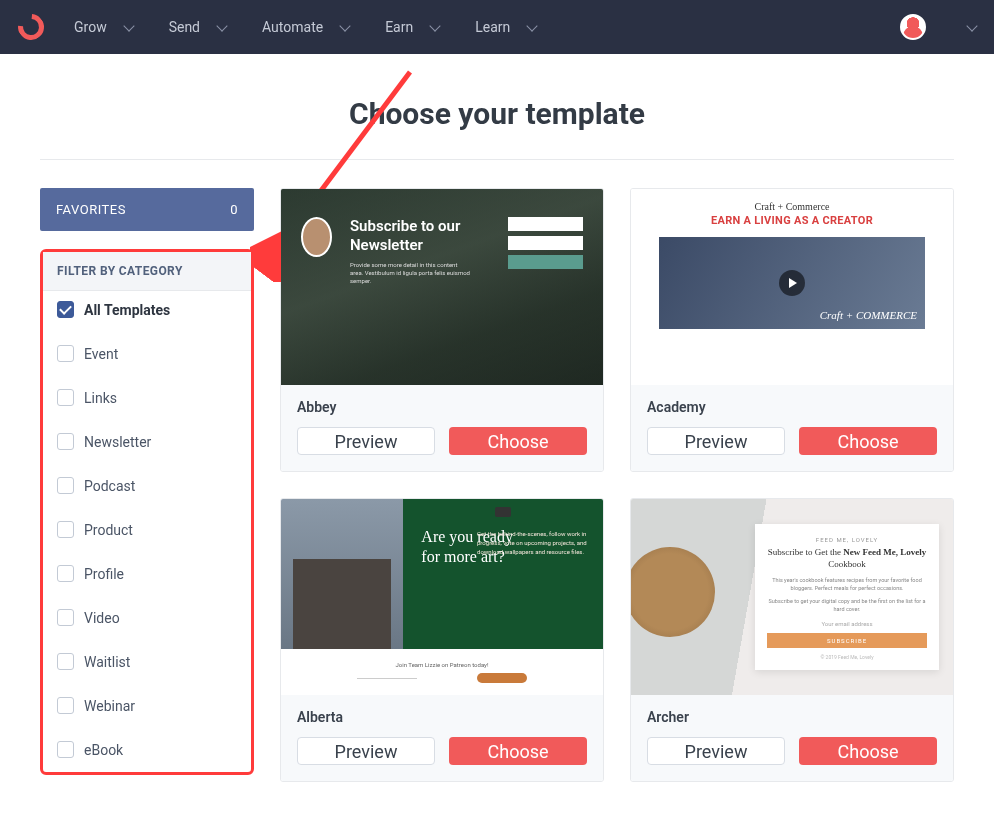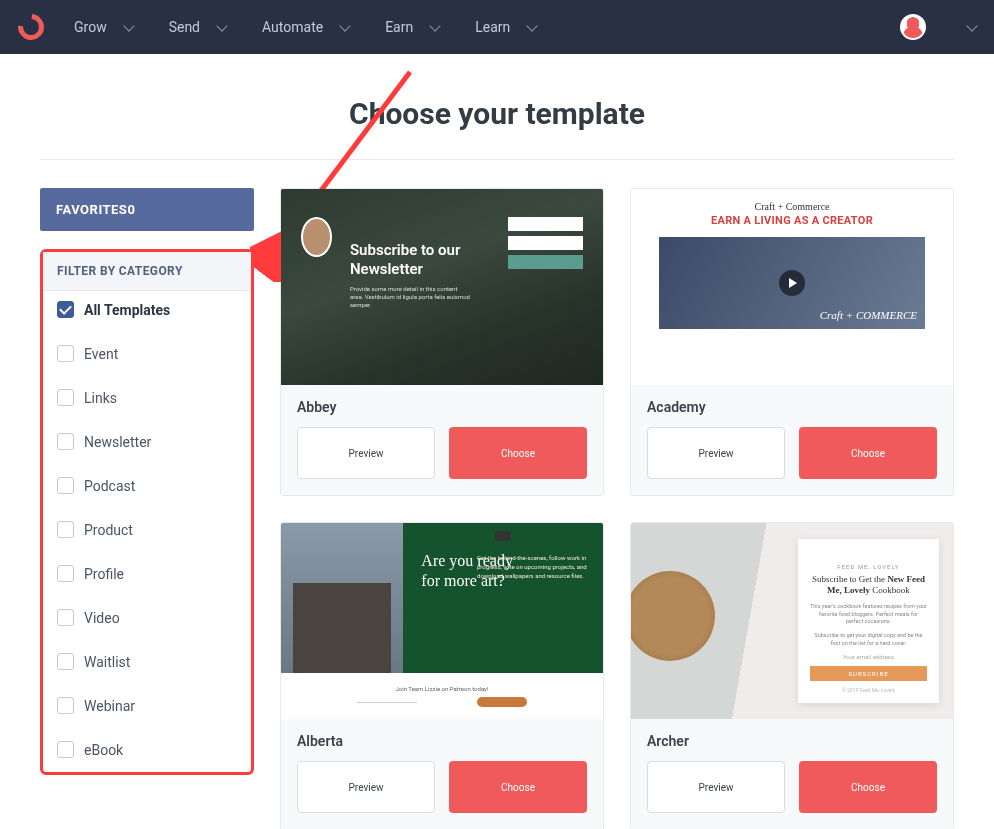--- a/index.html
+++ b/index.html
@@ -13,45 +13,45 @@
   .nav-spacer { flex: 1; }
   .avatar { width: 26px; height: 26px; border-radius: 50%; background: radial-gradient(circle at 50% 35%, #f15a5a 0 35%, #fff 36% 100%); border: 2px solid #fff; display:flex; align-items:flex-end; justify-content:center; overflow:hidden;}
   .avatar::after{content:"";width:20px;height:12px;background:#f15a5a;border-radius:10px 10px 0 0;}
   
   .page { padding: 28px 40px 0 40px; }
   h1.page-title { text-align: center; font-size: 30px; font-weight: 700; color: #333b45; margin: 14px 0 28px; }
   hr.rule { border: none; border-top: 1px solid #e7e9ec; margin-bottom: 28px; }
   .layout { display: flex; gap: 26px; align-items: flex-start; }
   
   .sidebar { width: 214px; flex-shrink: 0; position: relative; }
-  .favorites { background: #566a9d; color: #fff; padding: 14px 16px; display: flex; justify-content: flex-start; font-size: 13px; font-weight: 700; letter-spacing: .5px; border-radius: 2px; margin-bottom: 18px; }
+  .favorites { background: #566a9d; color: #fff; padding: 14px 16px; display: flex; justify-content: space-between; font-size: 13px; font-weight: 400; letter-spacing: .5px; border-radius: 2px; margin-bottom: 18px; }
   .filter-box { border: 3px solid #ff3b3b; border-radius: 6px; padding: 0 0 14px 0; background: #fff; }
   .filter-head { background: #f3f5f8; padding: 12px 14px; font-size: 12px; font-weight: 700; color: #51617c; letter-spacing: .4px; border-bottom: 1px solid #e7e9ec; }
   .cat-list { padding: 10px 14px 0; display: flex; flex-direction: column; gap: 27px; }
   .cat-item { display: flex; align-items: center; gap: 10px; font-size: 14px; color: #4b5566; cursor: pointer; }
   .cat-item.sel { font-weight: 700; color: #2e3540; }
   .cb { width: 17px; height: 17px; border: 1.5px solid #c3cad5; border-radius: 3px; flex-shrink: 0; display:flex; align-items:center; justify-content:center;}
   .cb.checked { background: #3d5a99; border-color: #3d5a99; }
   .cb.checked::after { content:""; width:5px; height:9px; border-right:2px solid #fff; border-bottom:2px solid #fff; transform: rotate(45deg); margin-top:-2px;}
   
   .arrow-wrap { position:absolute; top:62px; left:250px; pointer-events:none;}
   
   .grid { display: grid; grid-template-columns: 1fr 1fr; gap: 26px; flex:1; }
   .card { border: 1px solid #e7e9ec; border-radius: 3px; background: #fff; overflow: hidden; }
   .thumb { height: 196px; position: relative; overflow:hidden; }
   .card-body { background: #f7f9fb; padding: 14px 16px 16px; display:flex; flex-direction:column; gap:12px;}
   .card-title { font-size: 14px; font-weight: 600; color: #3a424d; }
   .card-actions { display: flex; gap: 14px; }
-  .btn { flex: 1; height: 52px; border-radius: 4px; font-size: 10px; display:flex; align-items:center; justify-content:center; cursor:pointer; border:1px solid transparent;}
+  .btn { flex: 1; height: 28px; border-radius: 4px; font-size: 18px; display:flex; align-items:center; justify-content:center; cursor:pointer; border:1px solid transparent;}
   .btn-outline { background:#fff; border-color:#d8dde4; color:#3a424d; }
   .btn-primary { background:#f15a5a; color:#fff; }
   
   .abbey { background: linear-gradient(rgba(20,30,25,.55),rgba(20,30,25,.55)), linear-gradient(160deg,#4a5d4e 0%, #6b7c6a 40%, #3f4c3f 70%, #2c352c 100%); color:#fff; padding:28px 20px 0; display:flex; gap:18px; font-size:9px;}
   .abbey .av { width:40px; height:40px; border-radius:50%; background:#b89070; border:2px solid #fff; align-self:flex-start;}
-  .abbey h3{font-size:15px; font-weight:600; line-height:1.25; margin-bottom:6px;margin-top:24px;}
+  .abbey h3{font-size:15px; font-weight:600; line-height:1.25; margin-bottom:6px;}
   .abbey p{font-size:6px; color:#ddd; line-height:1.4; max-width:120px;}
   .abbey .form{margin-left:auto; display:flex; flex-direction:column; gap:5px; width:100px;}
   .abbey .inp{height:14px; background:#fff;}
   .abbey .sub{height:14px; background:#5a9c8e;}
   
   .academy { background:#fff; text-align:center; padding:12px 28px 0; font-size:9px; }
   .academy .t1{font-family: Georgia,serif; font-size:10px; color:#333;}
   .academy .t2{color:#d94040; font-weight:700; font-size:11px; letter-spacing:.3px; margin:2px 0 10px;}
   .academy .vid{height:92px; background:linear-gradient(120deg,#3b4a66,#6a7b94); position:relative; display:flex; align-items:center; justify-content:center;}
   .academy .play{width:26px;height:26px;border-radius:50%;background:rgba(0,0,0,.55);display:flex;align-items:center;justify-content:center;}
@@ -66,21 +66,21 @@
   .alberta .panel{flex:1; background:#14532d; color:#fff; padding:28px 18px 18px; position:relative;}
   .alberta .panel::before{content:"";position:absolute;top:8px;left:50%;transform:translateX(-50%);width:16px;height:10px;background:#333;border-radius:2px;}
   .alberta h3{font-family:Georgia,serif; font-size:16px; font-weight:400; line-height:1.25; max-width:100px;}
   .alberta .desc{position:absolute; right:16px; top:30px; width:110px; font-size:6px; line-height:1.5; color:#f3e6da;}
   .alberta .bar{height:46px; background:#fff; display:flex; flex-direction:column; align-items:center; justify-content:center; gap:5px; font-size:6px; color:#666;}
   .alberta .row{display:flex; gap:60px; align-items:center;}
   .alberta .pill{width:50px;height:10px;background:#c97a3a;border-radius:5px;}
   
   .archer { background:linear-gradient(100deg,#d5d7d6 0 38%, #efeceb 38% 100%); display:flex; align-items:center; padding:14px;}
   .archer .cookie{width:90px;height:90px;border-radius:50%;background:radial-gradient(circle,#b38957 0 60%, #8e6a42 100%); margin-left:-20px; margin-top:-10px; position:relative;}
-  .archer .modal{margin-left:auto; width:141px; background:#fff; padding:24px 12px 10px; text-align:center; font-size:6.5px; color:#555; box-shadow:0 2px 8px rgba(0,0,0,.1);}
+  .archer .modal{margin-left:auto; width:184px; background:#fff; padding:12px 12px 10px; text-align:center; font-size:6.5px; color:#555; box-shadow:0 2px 8px rgba(0,0,0,.1);}
   .archer .mtit{color:#999; font-size:6px; letter-spacing:1px; margin-bottom:4px;}
   .archer .mh{font-family:Georgia,serif; font-size:9px; color:#333; line-height:1.3; margin-bottom:6px;}
   .archer .mh b{font-weight:700;}
   .archer .mp{font-size:5.5px; line-height:1.4; margin-bottom:6px; color:#888;}
   .archer .minp{font-size:6px; color:#aaa; margin:6px 0;}
   .archer .mbut{background:#e59a5a;color:#fff;padding:4px 0;font-size:6px;letter-spacing:1px;}
   .archer .mfoot{font-size:5px;color:#bbb;margin-top:6px;}
 </style>
 </head>
 <body>

